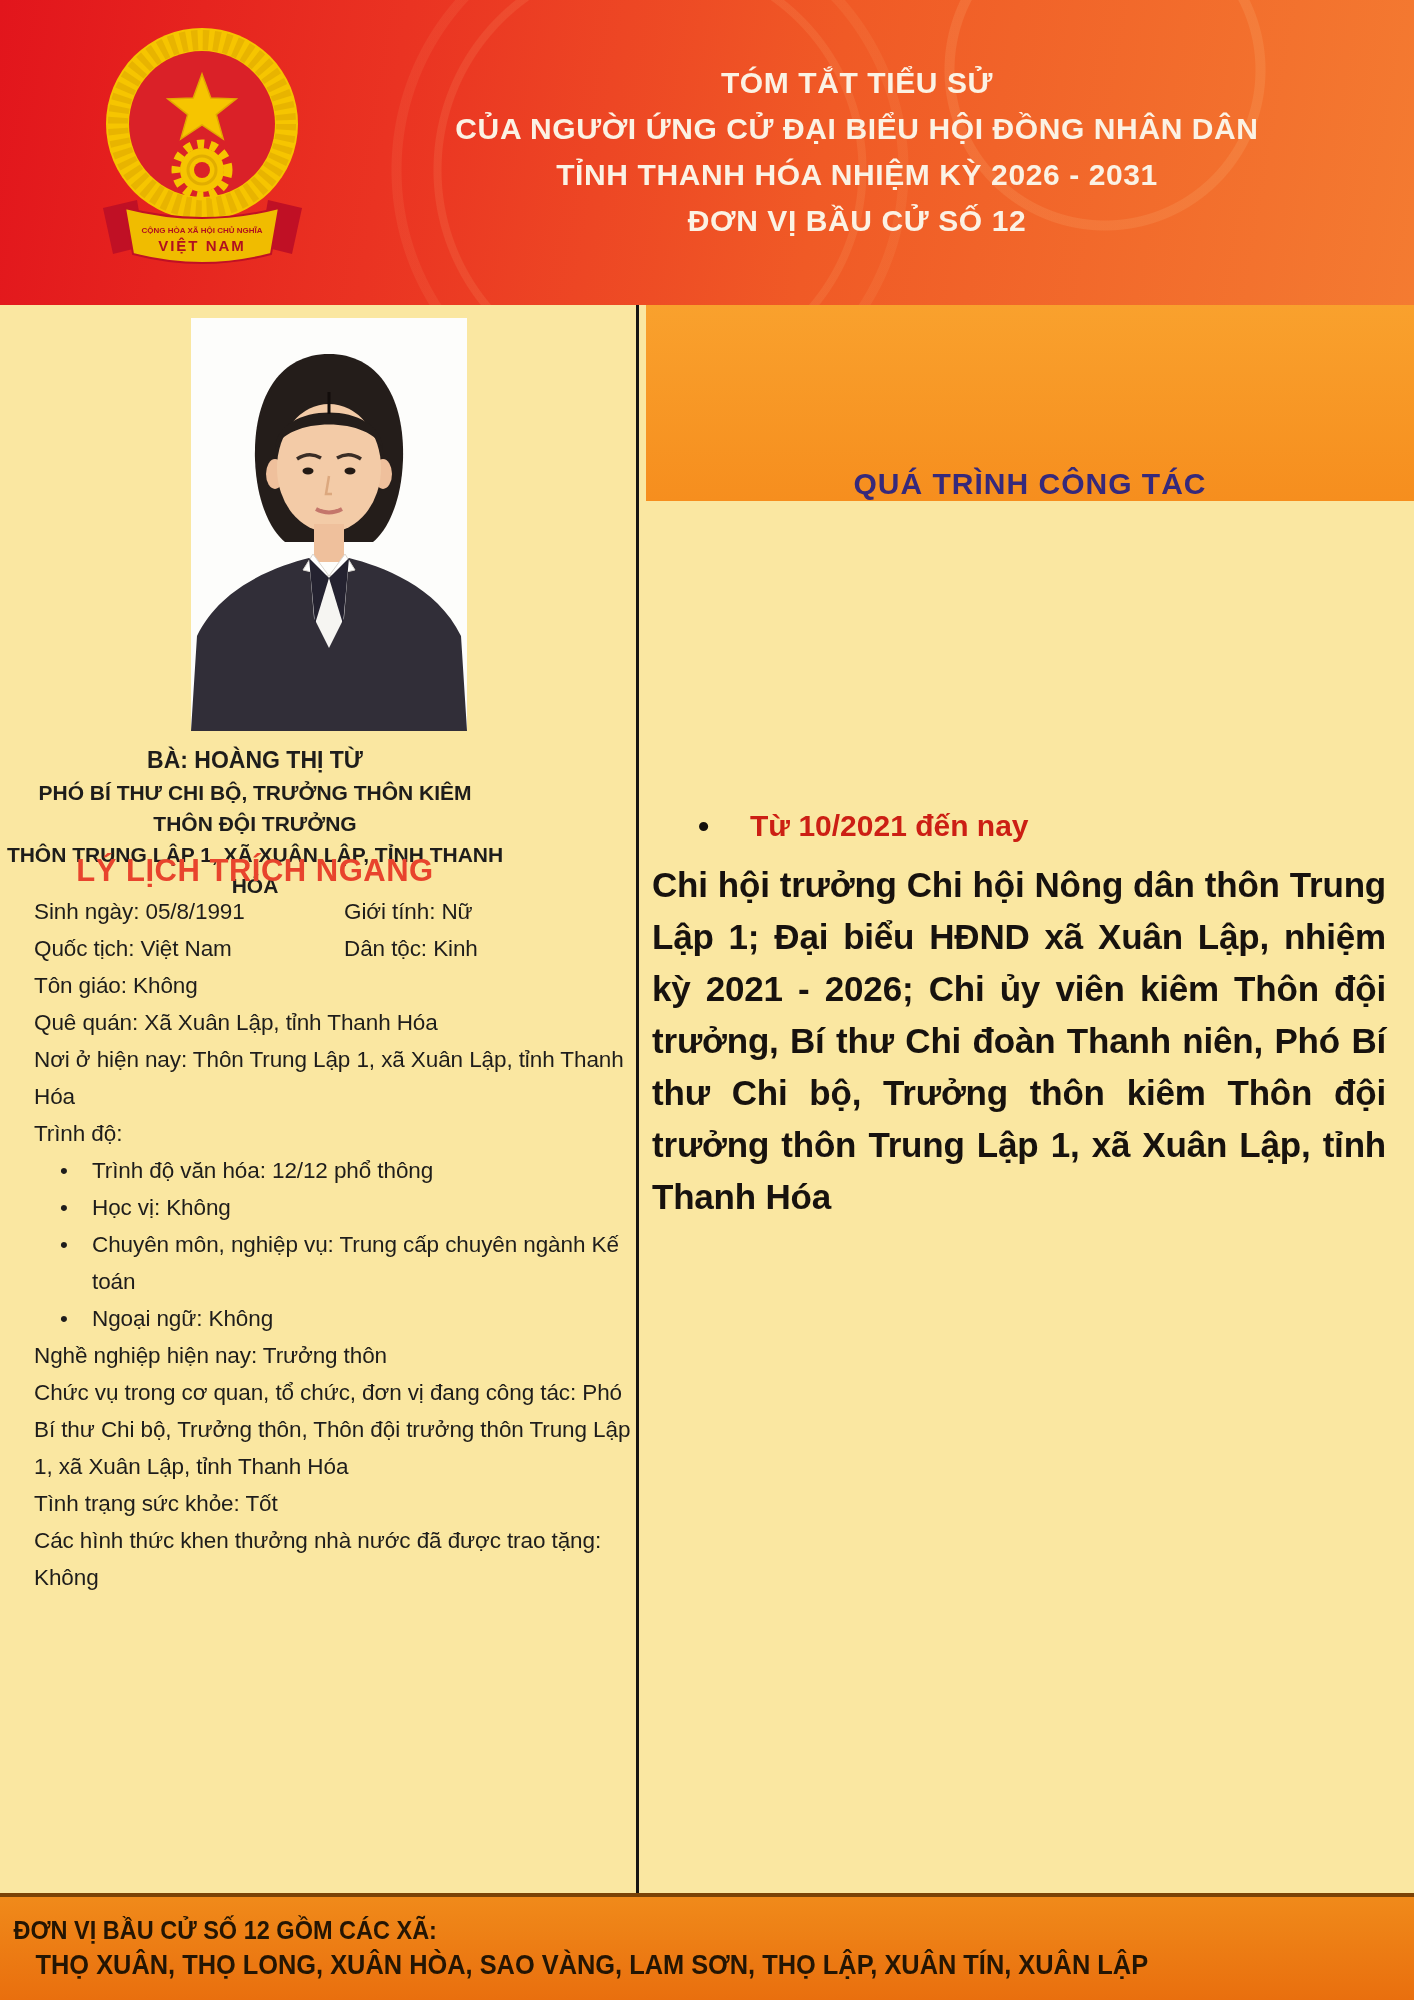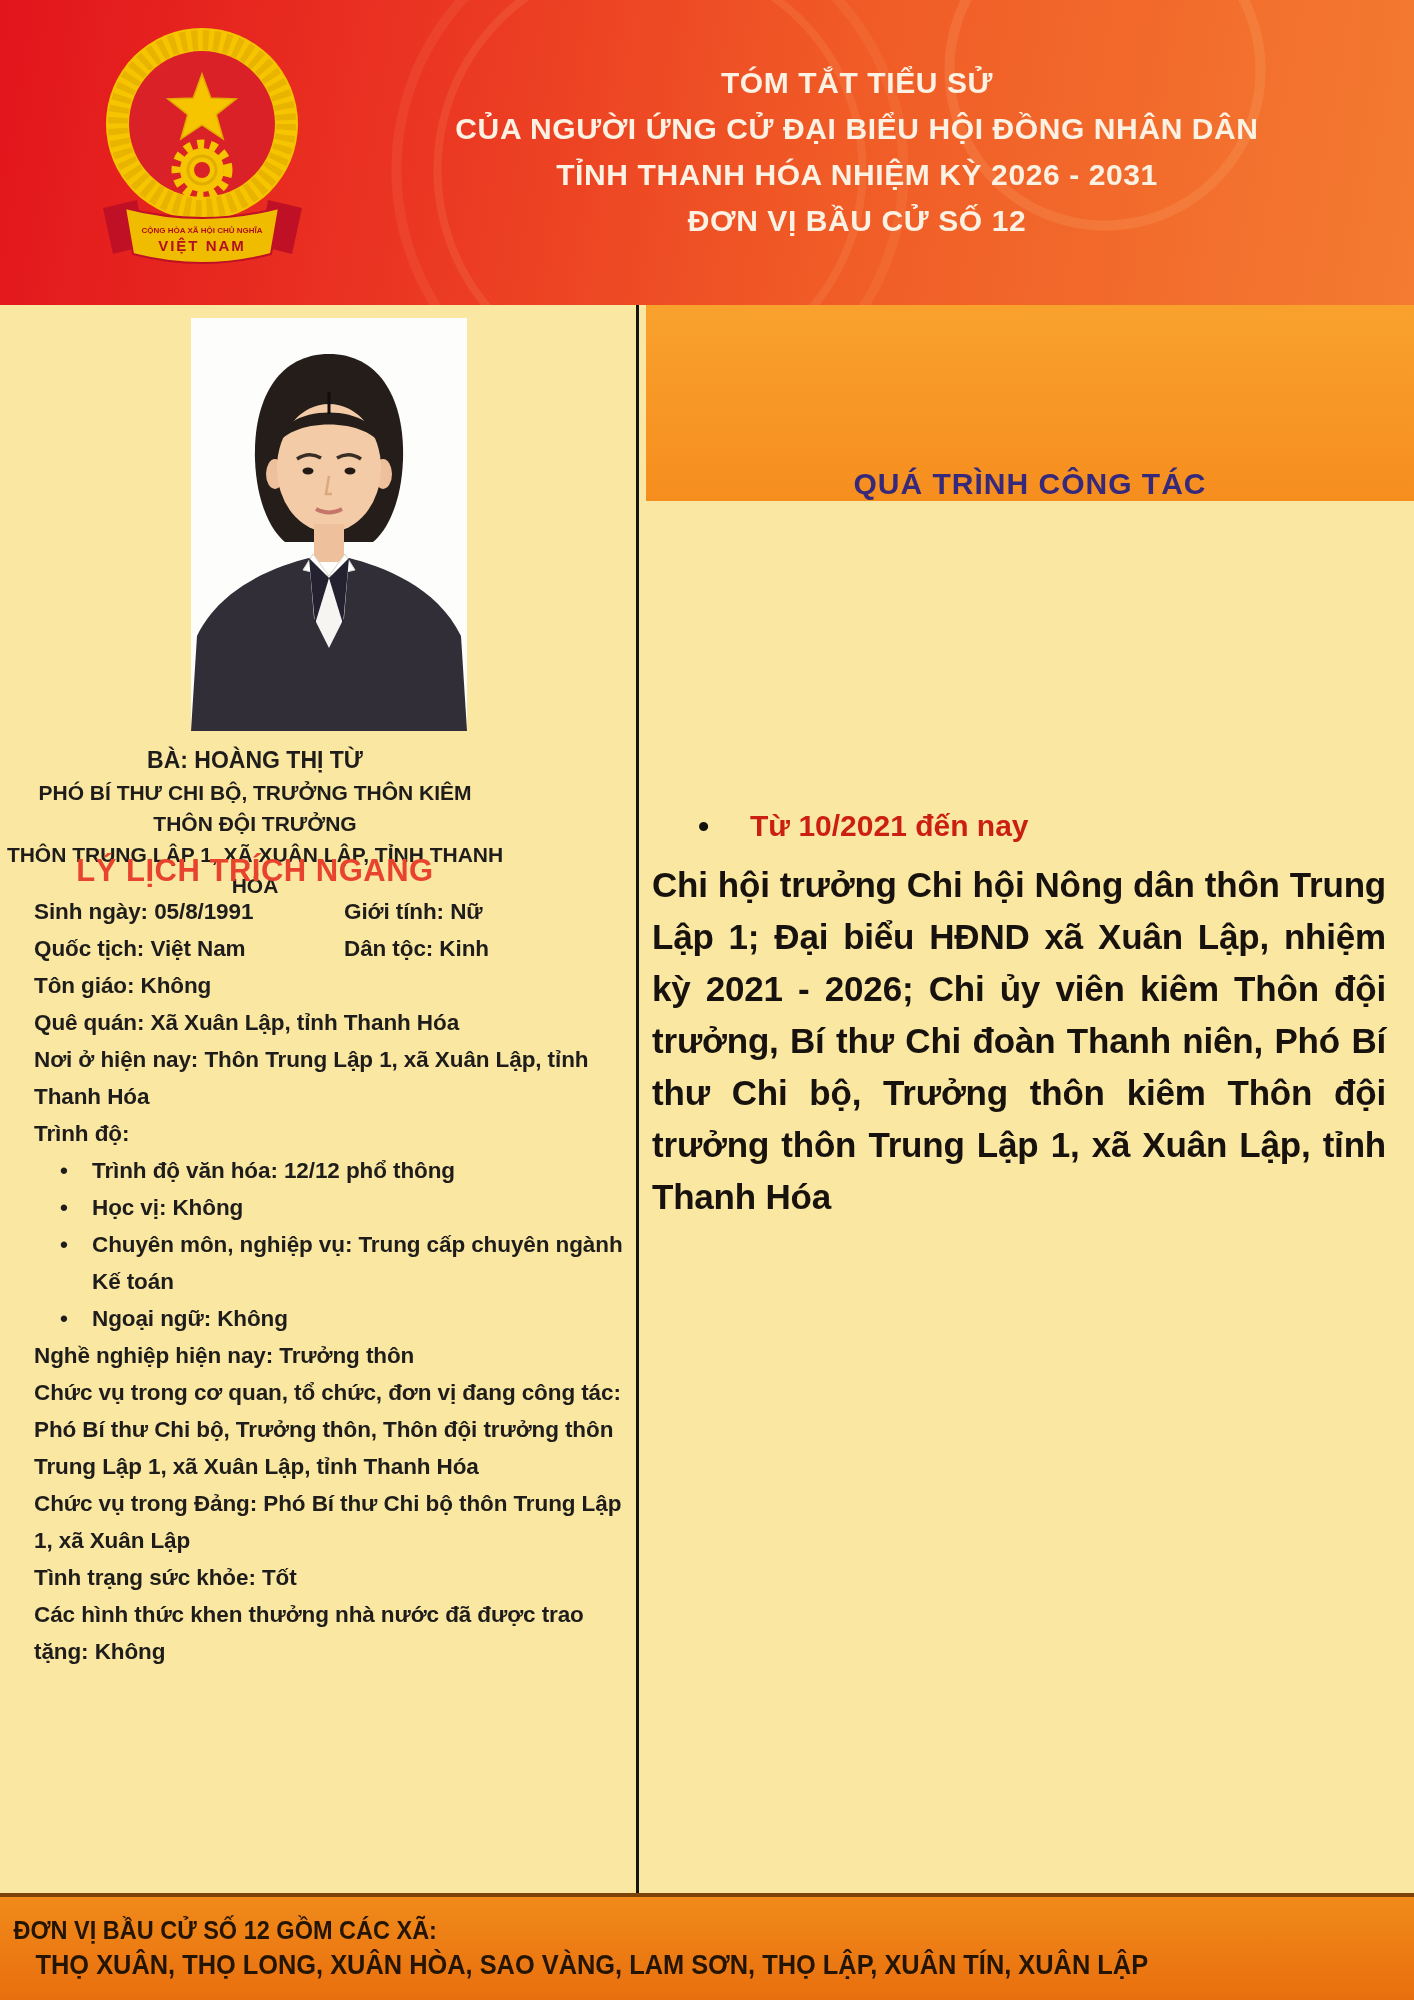--- a/index.html
+++ b/index.html
@@ -42,21 +42,21 @@
     text-align:center; color:#1E1D1B; font-weight:bold;
   }
   .caption .name { font-size:23px; line-height:33px; }
   .caption .role { font-size:21px; line-height:31px; }
   .bio-title {
     position:absolute; left:0; width:100%; top:556px;
     text-align:center; color:#E8442D; font-size:31px; font-weight:bold; letter-spacing:.5px;
   }
   .bio-rows {
     position:absolute; left:34px; top:596px; width:600px;
-    color:#1E1D1B; font-size:22.5px; font-weight:bold; line-height:37px;
+    color:#1E1D1B; font-size:22.5px; font-weight:normal; line-height:37px;
     letter-spacing:-.1px;
   }
   .bio-row { position:relative; }
   .bio-row .c2 { position:absolute; left:310px; top:0; }
   .bio-row.bullet-row { padding-left:58px; }
   .bio-row.bullet-row::before { content:"\2022"; position:absolute; left:26px; }
 
   
   .qtct-box {
     position:absolute; left:7px; right:0; top:0; height:196px;
@@ -220,24 +220,20 @@
         <span class="c1">Nghề nghiệp hiện nay: Trưởng thôn</span>
         
       </div>
 
       <div class="bio-row">
         <span class="c1">Chức vụ trong cơ quan, tổ chức, đơn vị đang công tác: Phó Bí thư Chi bộ, Trưởng thôn, Thôn đội trưởng thôn Trung Lập 1, xã Xuân Lập, tỉnh Thanh Hóa</span>
         
       </div>
 
 
-      <div class="bio-row">
-        <span class="c1">Chức vụ trong Đảng: Phó Bí thư Chi bộ thôn Trung Lập 1, xã Xuân Lập</span>
-        
-      </div>
 
       <div class="bio-row">
         <span class="c1">Tình trạng sức khỏe: Tốt</span>
         
       </div>
 
       <div class="bio-row">
         <span class="c1">Các hình thức khen thưởng nhà nước đã được trao tặng: Không</span>
         
       </div>

